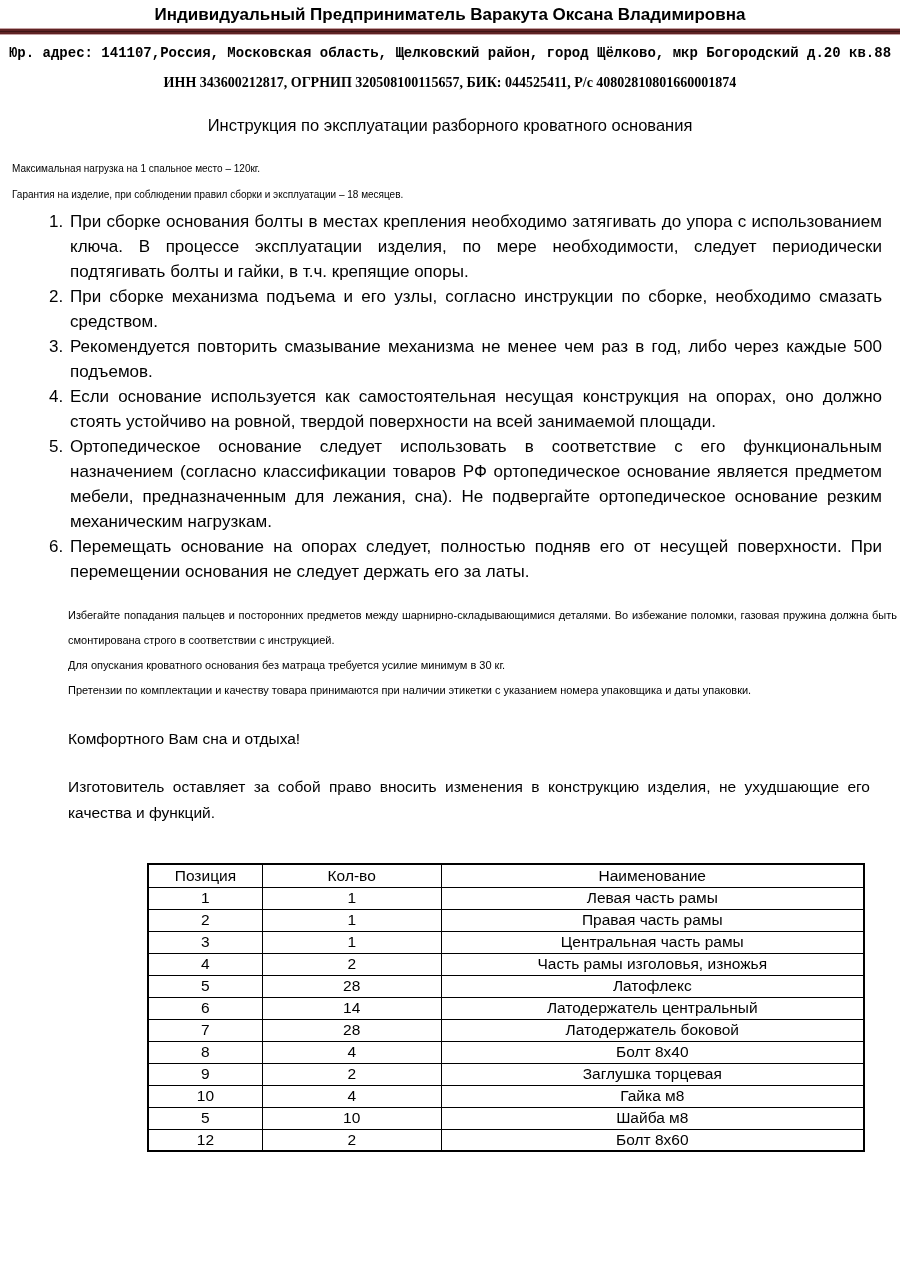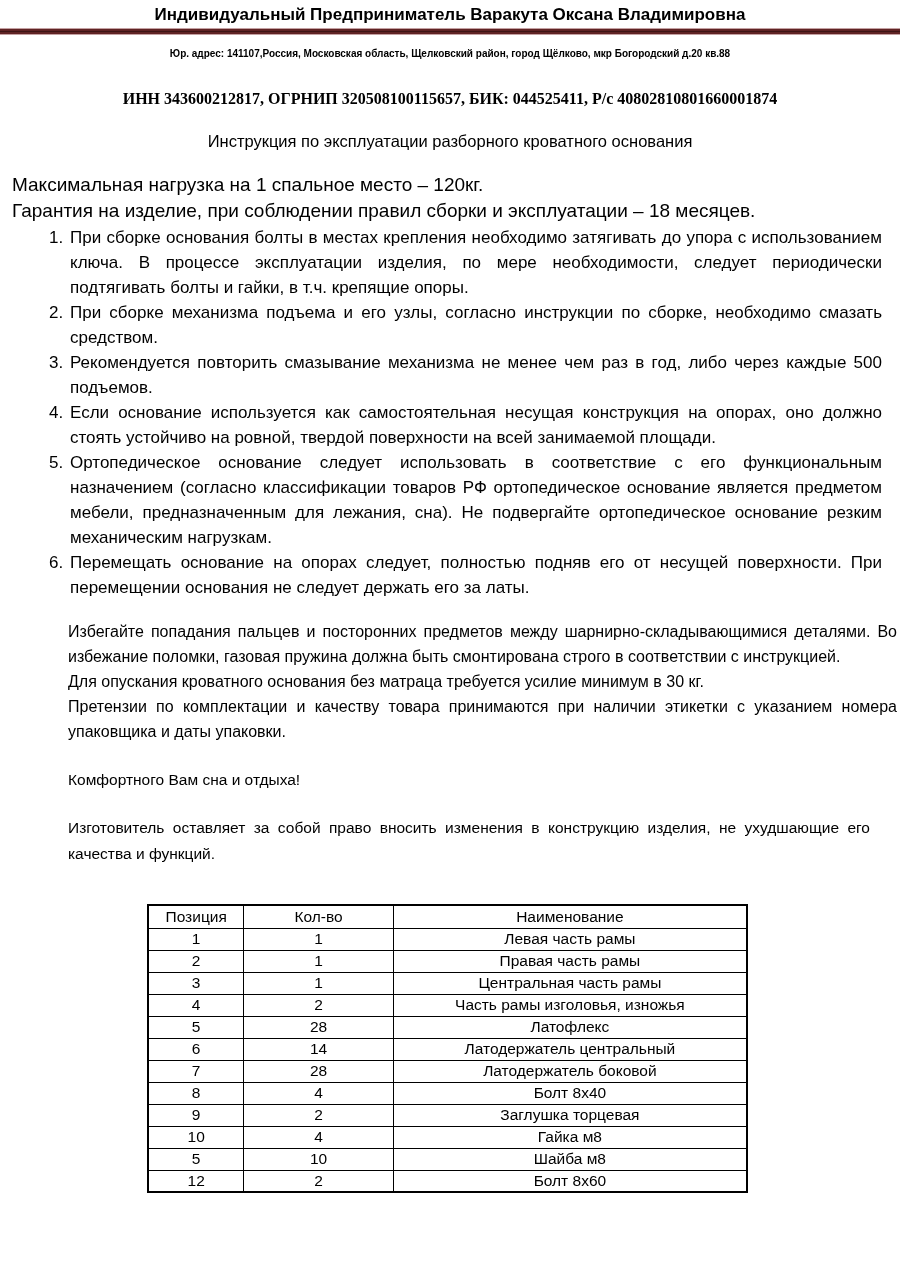--- a/index.html
+++ b/index.html
@@ -22,75 +22,75 @@
     line-height: 19px;
   }
   .rule {
     margin-top: 4px;
     height: 7px;
     width: 100%;
   }
   .address {
     margin-top: 9px;
     text-align: center;
-    font-family: Liberation Sans, sans-serif;
+    font-family: Liberation Mono, monospace;
     font-weight: 700;
-    font-size: 10px;
+    font-size: 14px;
     line-height: 19px;
   }
   .requisites {
-    margin-top: 26px;
+    margin-top: 10px;
     text-align: center;
     font-family: "Liberation Serif", serif;
     font-weight: 700;
-    font-size: 16px;
+    font-size: 14px;
     line-height: 19px;
   }
   .doc-title {
     margin-top: 23px;
     text-align: center;
     font-size: 16.5px;
     line-height: 20px;
   }
   .intro {
     margin: 21px 20px 0 12px;
-    font-size: 19px;
+    font-size: 10px;
     line-height: 26px;
     text-align: justify;
   }
   .intro p { margin: 0; }
   .ilist {
     margin: 1px 18px 0 0;
     padding-left: 68px;
     font-size: 17px;
     line-height: 25px;
     text-align: justify;
   }
   .ilist li { margin: 0; padding-left: 2px; }
   .notes {
     margin: 19px 3px 0 68px;
-    font-size: 16px;
+    font-size: 11px;
     line-height: 25px;
     text-align: justify;
   }
   .notes p { margin: 0; }
   .wish {
     margin: 23px 20px 0 68px;
     font-size: 15.5px;
     line-height: 25px;
   }
   .manufacturer {
     margin: 23px 30px 0 68px;
     font-size: 15.5px;
     line-height: 26px;
     text-align: justify;
   }
   table.parts {
     margin: 37px 0 0 147px;
-    width: 601px;
+    width: 718px;
     border-collapse: collapse;
     border: 2px solid #000000;
     font-size: 15.5px;
   }
   table.parts th, table.parts td {
     border: 1.5px solid #000000;
     padding: 0 4px;
     height: 22px;
     text-align: center;
     vertical-align: middle;

